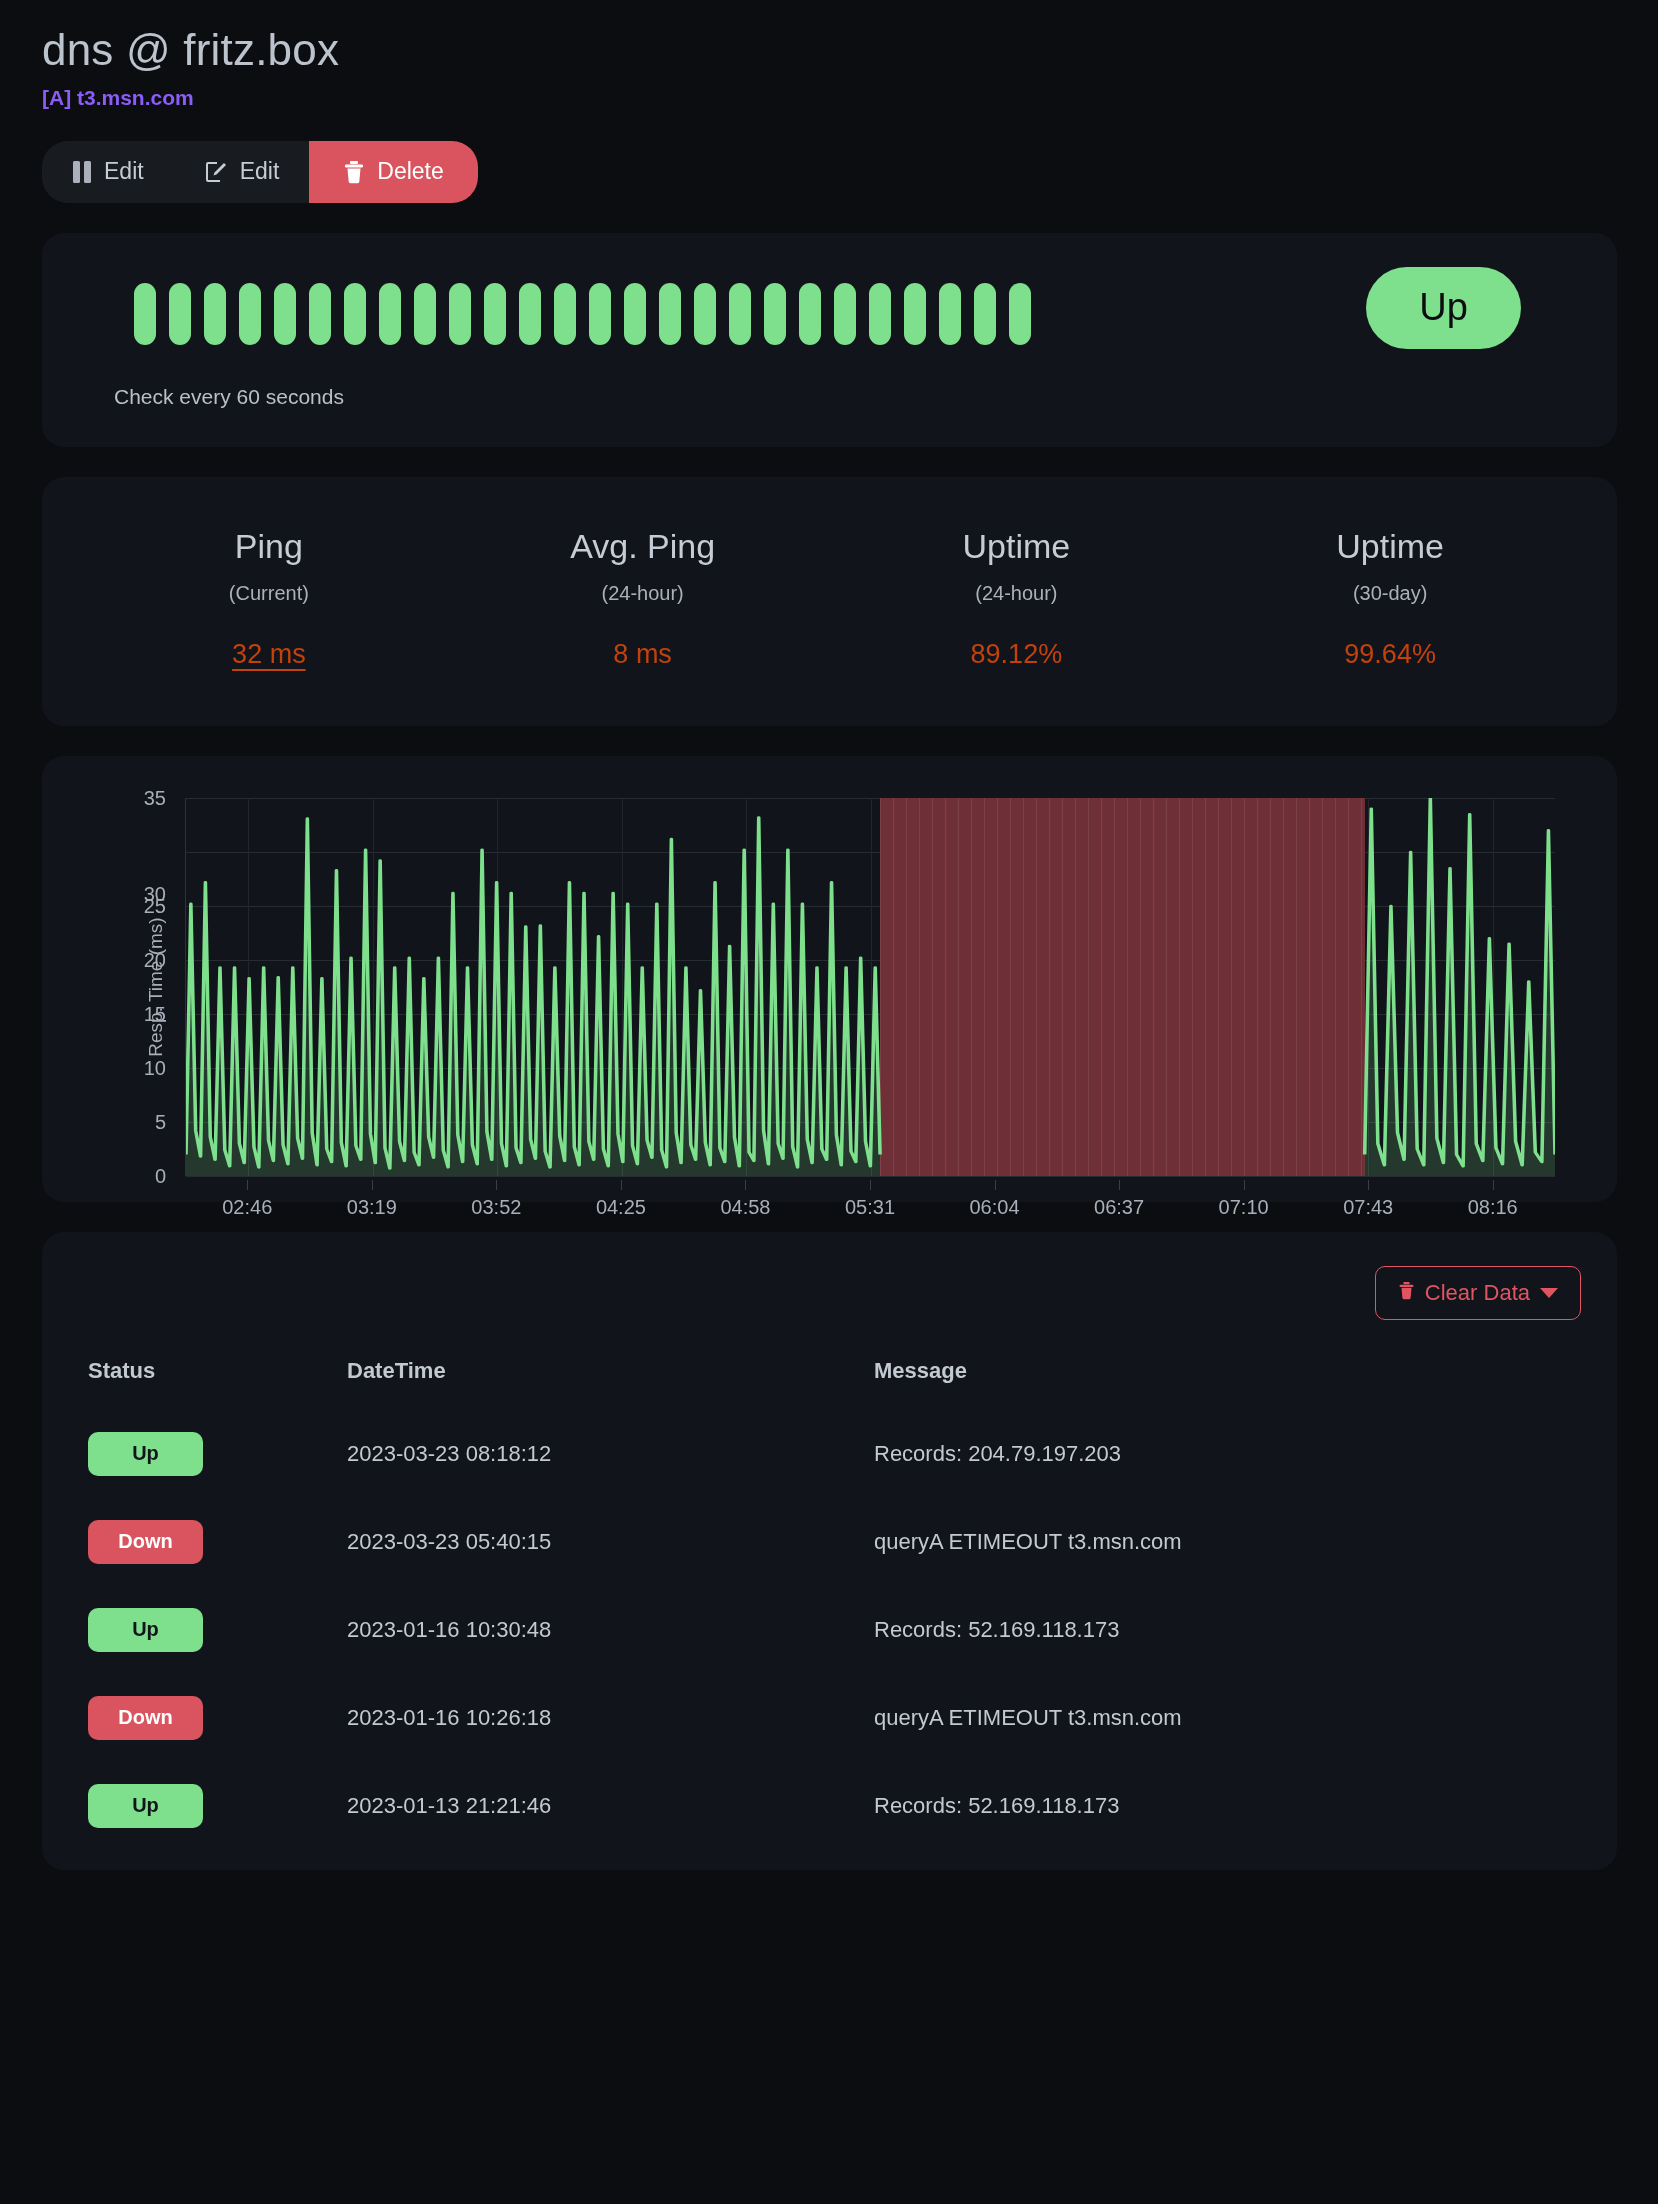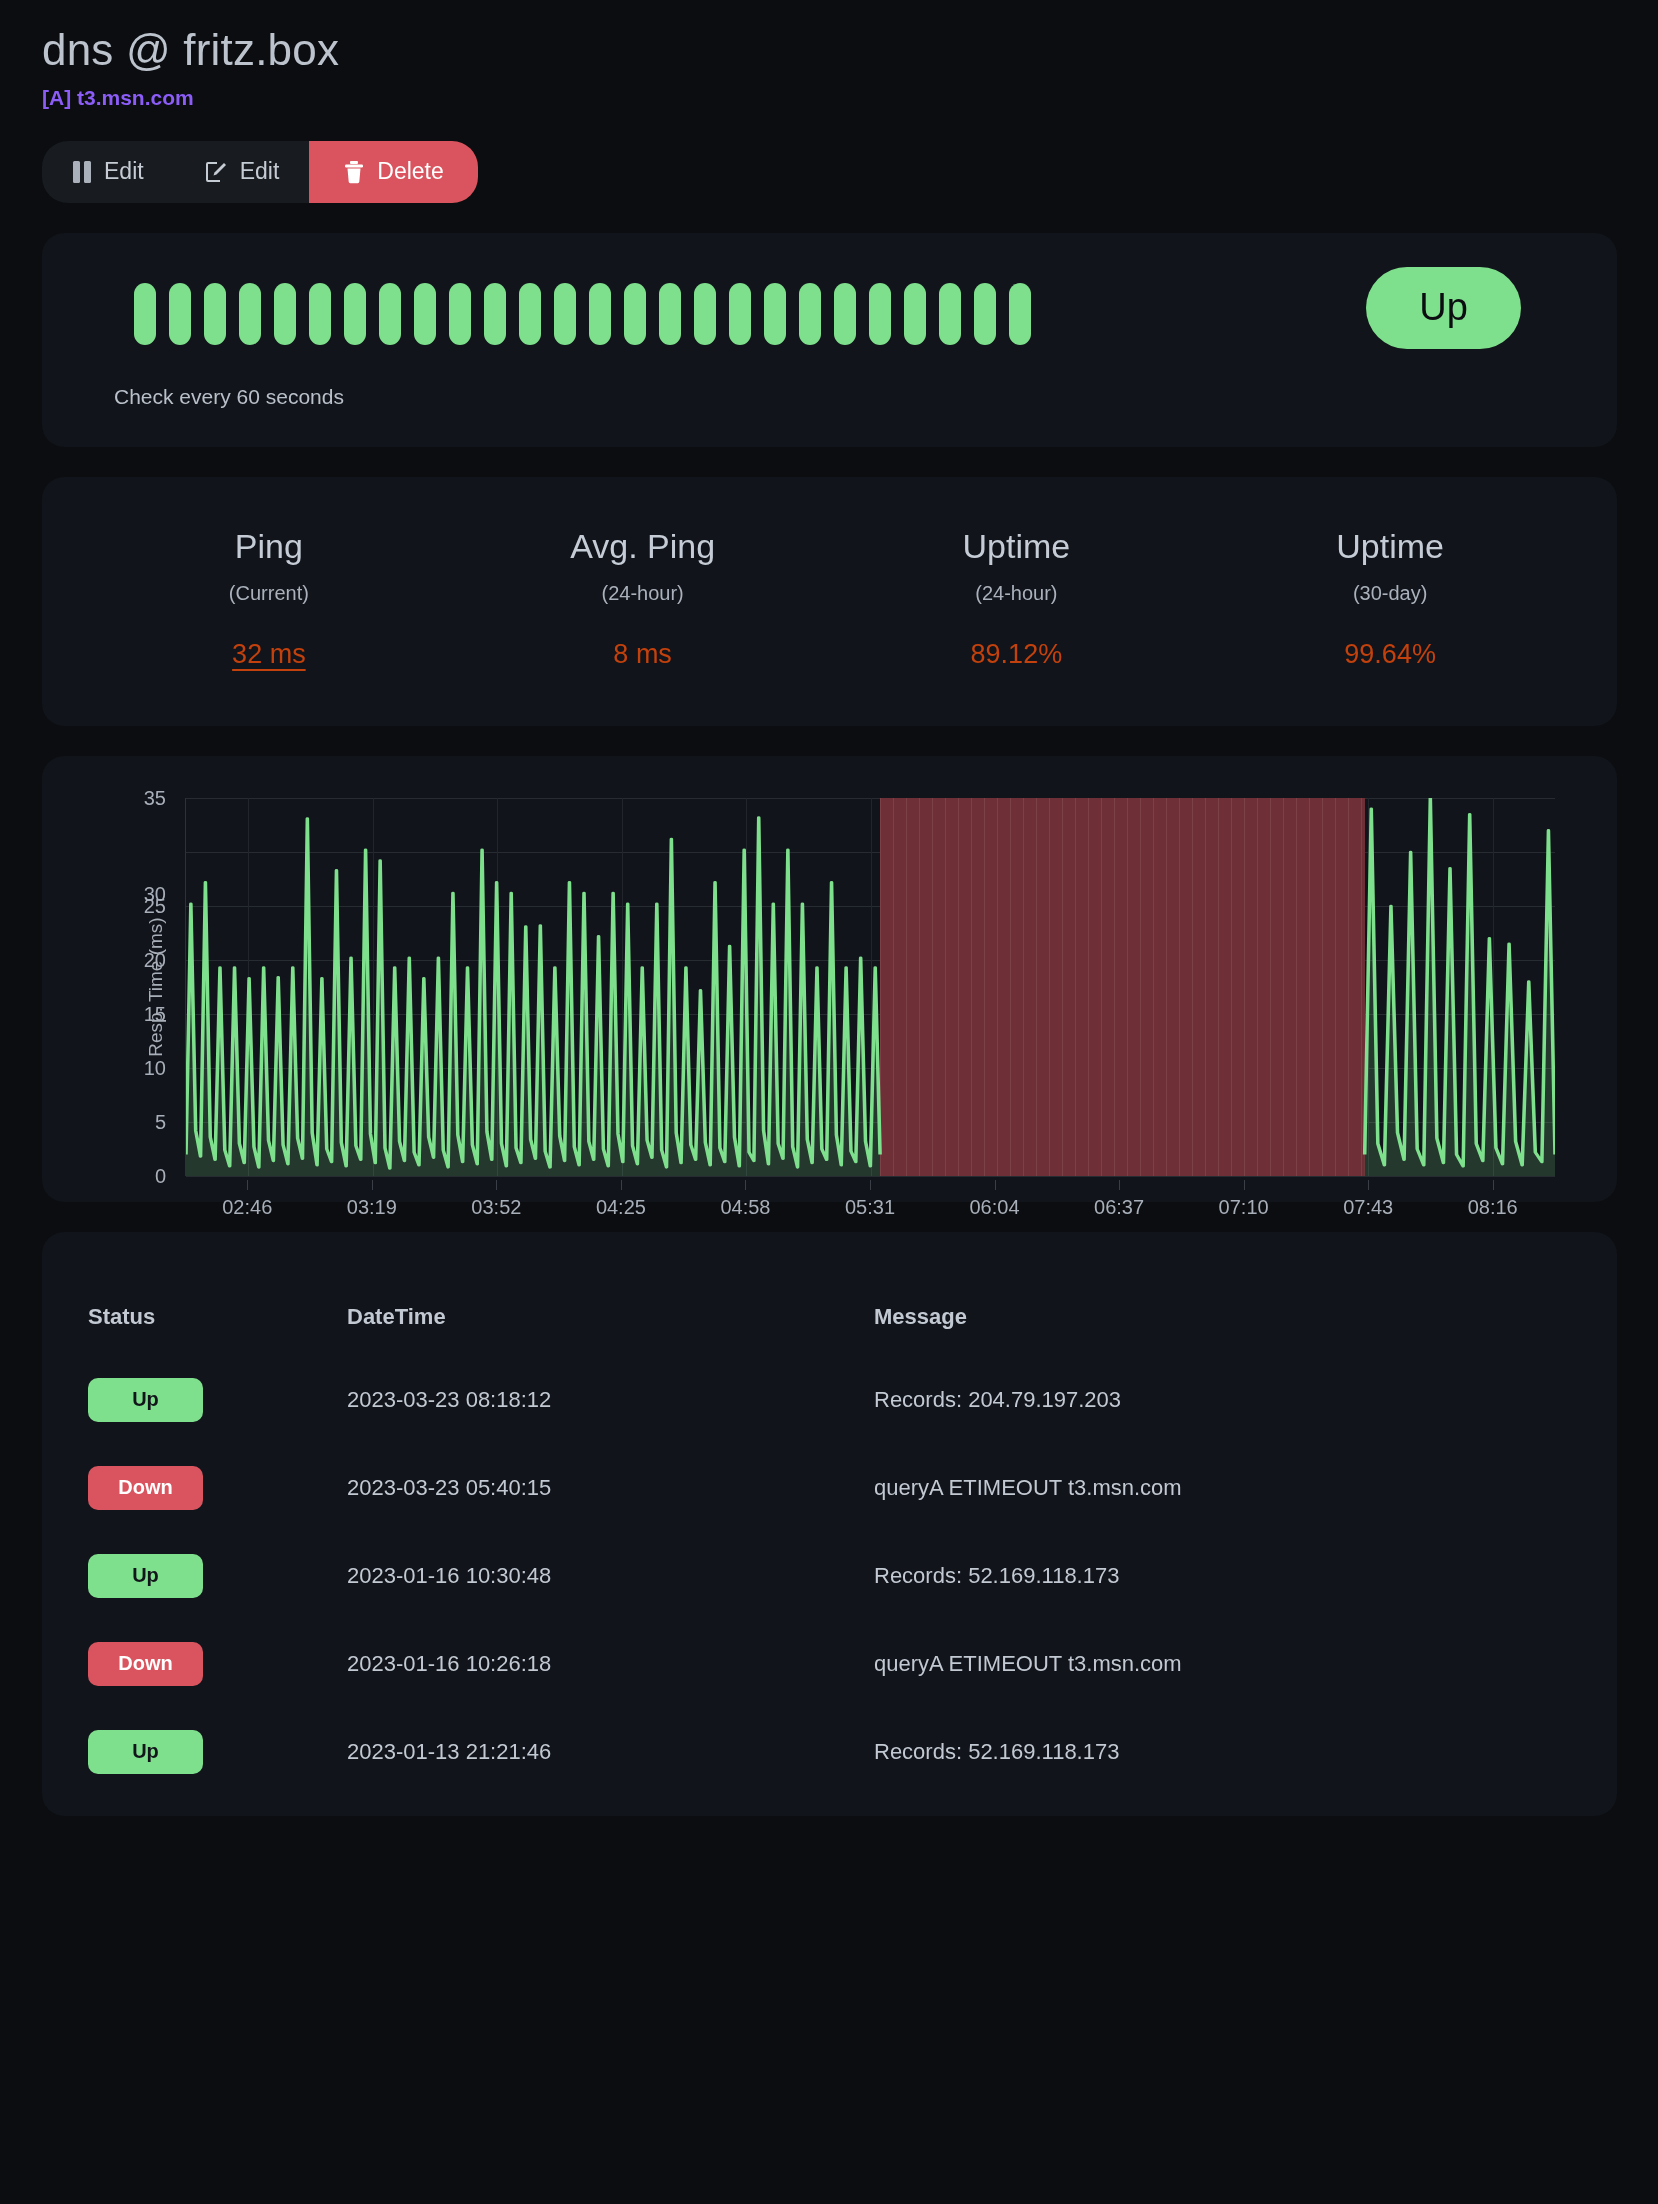--- a/index.html
+++ b/index.html
@@ -281,20 +281,33 @@
           <div class="x-label" style="left: 77.2727%;">07:10</div>
           <div class="x-tickmark" style="left: 86.3636%;"></div>
           <div class="x-label" style="left: 86.3636%;">07:43</div>
           <div class="x-tickmark" style="left: 95.4545%;"></div>
           <div class="x-label" style="left: 95.4545%;">08:16</div>
         </div>
     </div>
   </div>
 
   <div class="card table-card">
+    <div class="clear-row">
+      <button class="btn-clear">
+        <span>
+          <svg width="17" height="19" viewBox="0 0 22 24">
+              <rect x="7" y="1" width="8" height="3" rx="1" fill="#e05561"></rect>
+              <rect x="2" y="4.5" width="18" height="3" rx="1.2" fill="#e05561"></rect>
+              <path d="M4.5 8.5h13l-1.2 13.3a1.6 1.6 0 0 1-1.6 1.45H7.3a1.6 1.6 0 0 1-1.6-1.45L4.5 8.5z" fill="#e05561"></path>
+            </svg>
+        </span>
+        <span>Clear Data</span>
+        <span class="caret" style="border-top-color:#e05561"></span>
+      </button>
+    </div>
     <table>
       <thead>
           <tr id="events-head">
             <th>Status</th>
             <th>DateTime</th>
             <th>Message</th>
           </tr>
         </thead>
       <tbody id="events-body">
           <tr>

